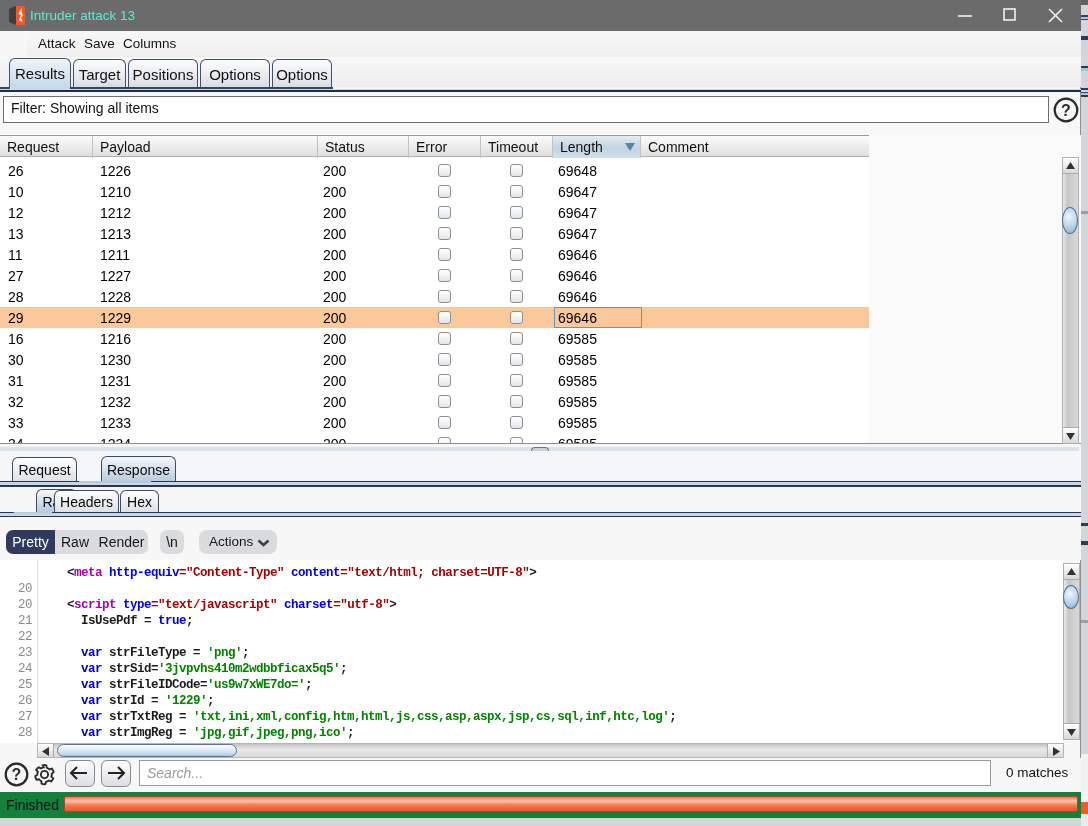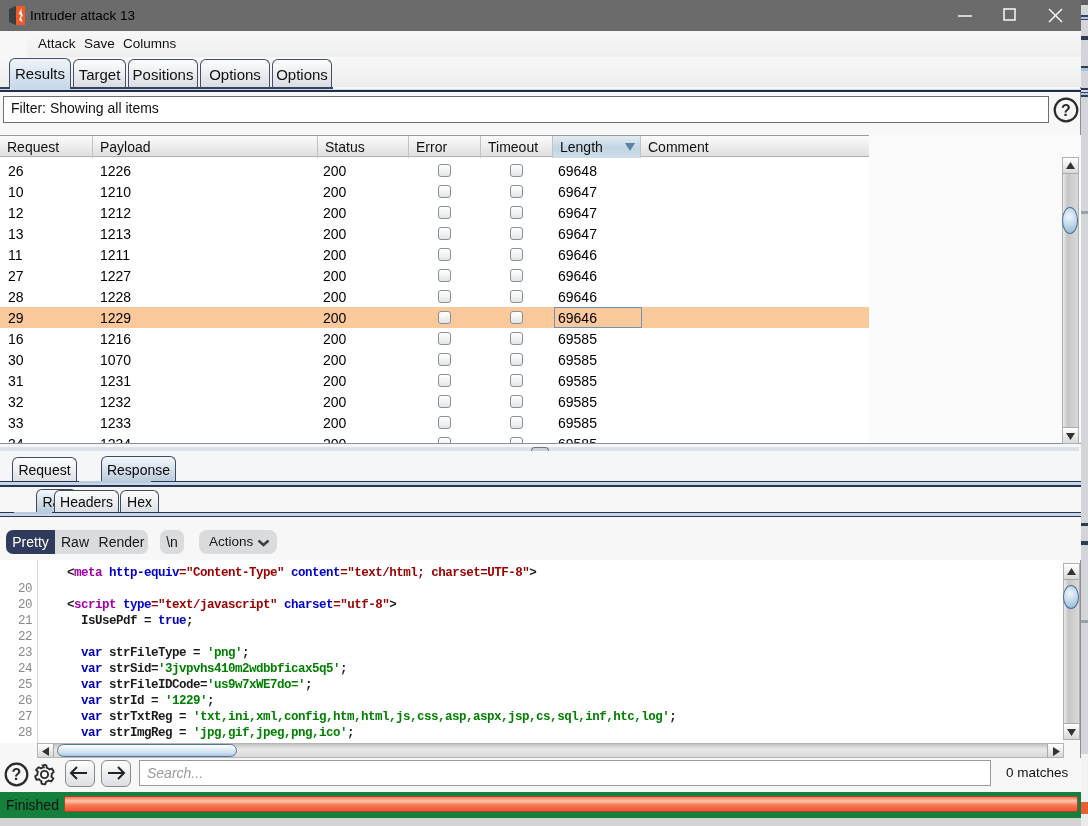--- a/index.html
+++ b/index.html
@@ -1,21 +1,21 @@
 <!DOCTYPE html>
 <html><head>
 <meta charset="utf-8">
 <style>
 * { margin:0; padding:0; box-sizing:border-box; }
 html,body { width:1088px; height:826px; overflow:hidden; background:#c9cdd2; font-family:"Liberation Sans",sans-serif; }
 .abs { position:absolute; }
 #win { position:absolute; left:0; top:0; width:1081px; height:818px; background:#f7f7f7; border-right:1px solid #8f8f8f; border-bottom:1px solid #9a9a9a; }
 
 #titlebar { position:absolute; left:0; top:0; width:1081px; height:31px; background:#6b6b6b; }
-#title { position:absolute; left:30px; top:8px; color:#000000; font-size:13.5px; }
+#title { position:absolute; left:30px; top:8px; color:#5eead4; font-size:13.5px; }
 svg.wb { position:absolute; }
 
 #menubar { position:absolute; left:0; top:31px; width:1081px; height:26px; background:linear-gradient(#f7f7f7,#efefef); color:#111; font-size:13.5px;margin-left:27px; }
 #menubar span { position:absolute; top:5px; }
 
 #tabstrip { position:absolute; left:0; top:57px; width:1081px; height:30px; background:linear-gradient(#f8f8f8,#ededed);padding-left:40px; }
 .tab { position:absolute; bottom:0; border:1.5px solid #44506b; border-bottom:none; border-radius:6px 6px 0 0; font-size:15px; color:#111; text-align:center; background:linear-gradient(#fdfdfd,#d9dde2); }
 .tab.sel { background:linear-gradient(#eef3f8,#c8d9ea); }
 .tab .lbl { position:absolute; left:0; right:0; top:6px; }
 #band1 { position:absolute; left:0; top:88.5px; width:1081px; height:1.5px; background:#c8d9e8; }
@@ -228,21 +228,21 @@
       <div class="row" style="top:170px">
   <div class="cell" style="left:8px">16</div>
   <div class="cell" style="left:100px">1216</div>
   <div class="cell" style="left:323px">200</div>
   <div class="cb" style="left:438px"></div>
   <div class="cb" style="left:510px"></div>
   <div class="cell" style="left:558px">69585</div>
 </div>
       <div class="row" style="top:191px">
   <div class="cell" style="left:8px">30</div>
-  <div class="cell" style="left:100px">1070</div>
+  <div class="cell" style="left:100px">1230</div>
   <div class="cell" style="left:323px">200</div>
   <div class="cb" style="left:438px"></div>
   <div class="cb" style="left:510px"></div>
   <div class="cell" style="left:558px">69585</div>
 </div>
       <div class="row" style="top:212px">
   <div class="cell" style="left:8px">31</div>
   <div class="cell" style="left:100px">1231</div>
   <div class="cell" style="left:323px">200</div>
   <div class="cb" style="left:438px"></div>

